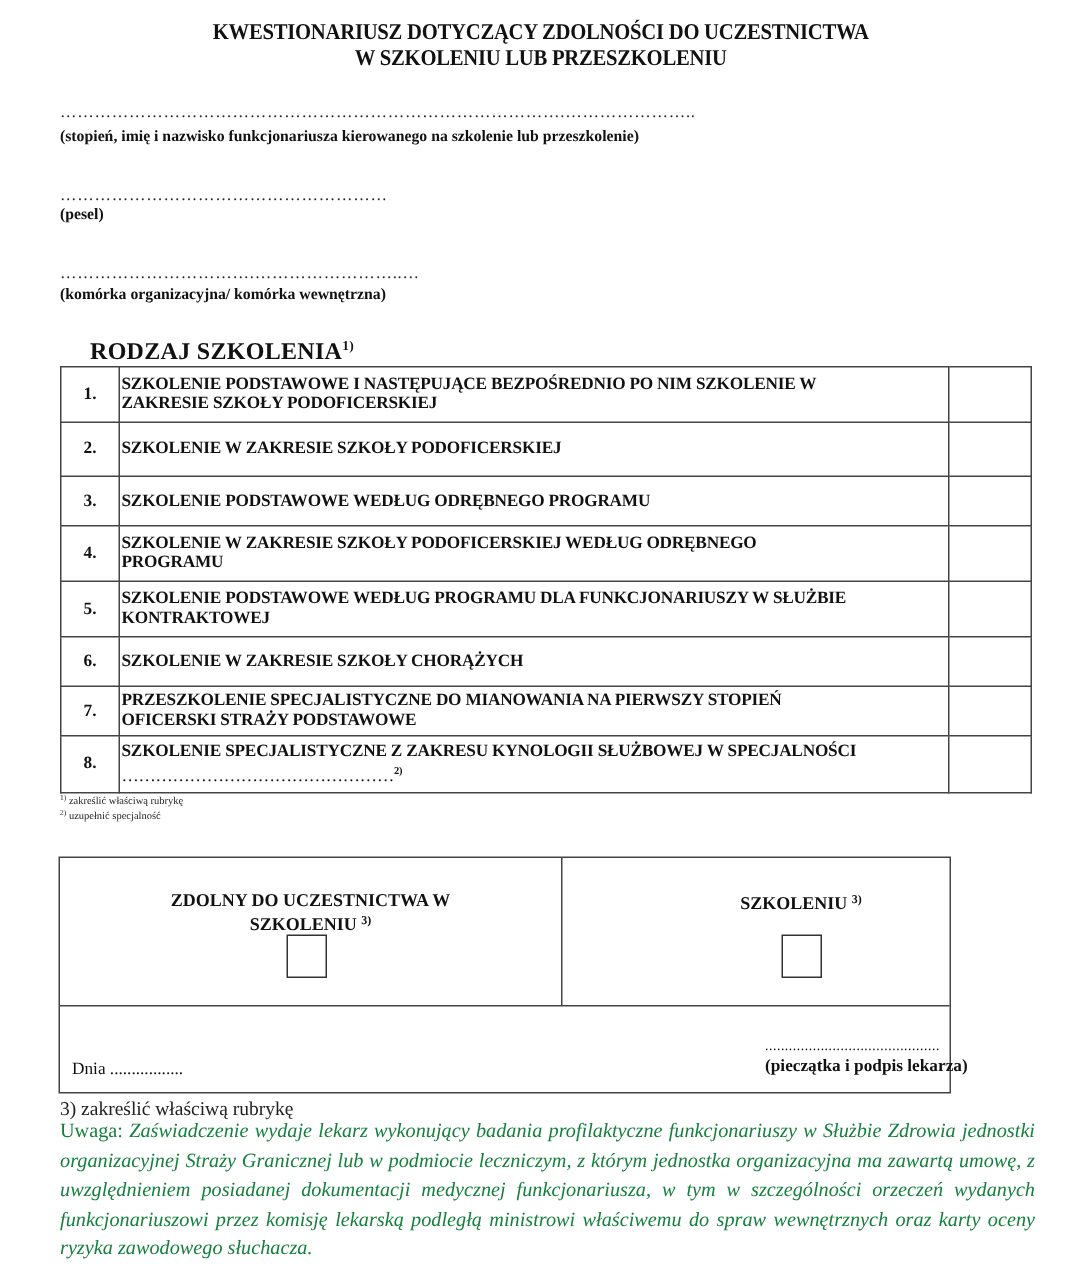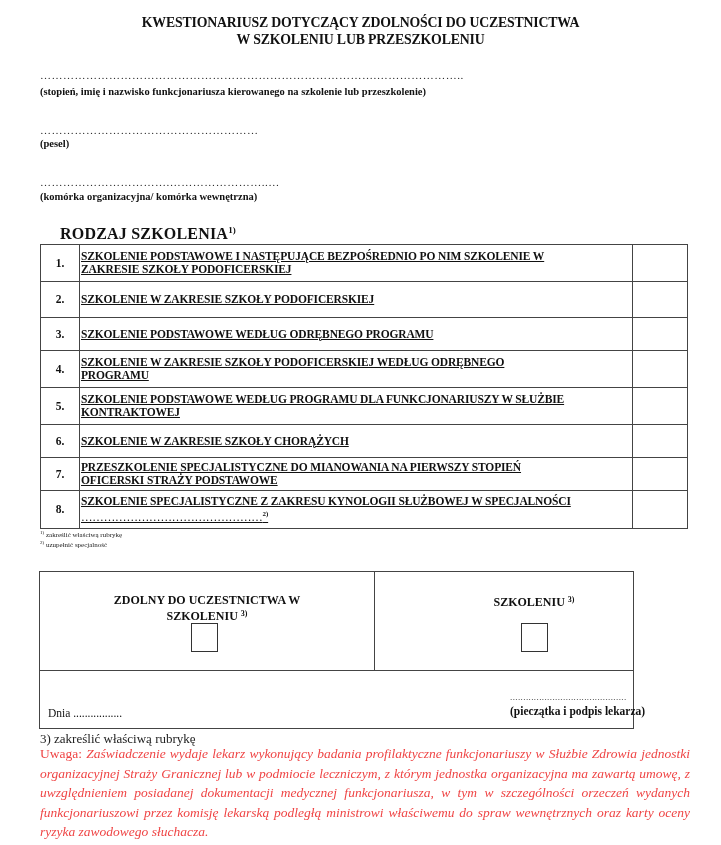--- a/index.html
+++ b/index.html
@@ -6,34 +6,34 @@
   body { width: 721px; height: 845px; position: relative; overflow: hidden; color: #111; font-family: "Liberation Serif", serif; }
   .abs { position: absolute; }
   .title { left: 0; width: 721px; text-align: center; font-weight: bold; font-size: 15px; line-height: 17px; letter-spacing: -0.2px; transform: scaleX(0.92); }
   .dots { font-size: 11px; letter-spacing: 0.5px; color: #222; white-space: nowrap; overflow: hidden; }
   .caption { font-size: 10.5px; font-weight: bold; white-space: nowrap; }
   .section-title { font-size: 16px; font-weight: bold; letter-spacing: 0.2px; }
   .section-title sup { font-size: 9px; font-weight: bold; vertical-align: 6px; }
   table.kinds { position: absolute; left: 40px; top: 244px; width: 648px; border-collapse: collapse; }
   table.kinds td { border: 1px solid #444; font-size: 11.5px; line-height: 13px; padding: 0; vertical-align: middle; }
   table.kinds td.num { width: 38px; text-align: center; font-weight: bold; font-size: 11.5px; }
-  table.kinds td.text { padding-left: 1px; font-weight: bold; letter-spacing: -0.15px; text-decoration: underline; }
+  table.kinds td.text { padding-left: 1px; font-weight: bold; letter-spacing: -0.15px; }
   table.kinds td.mark { width: 54px; }
   .fn { font-size: 7px; white-space: nowrap; color: #222; }
   .fn sup { font-size: 5px; vertical-align: 3px; }
   .box { position: absolute; left: 39px; top: 571px; width: 595px; height: 158px; border: 1px solid #444; box-sizing: border-box; }
   .box .divider-v { position: absolute; left: 334px; top: 0; width: 1px; height: 98px; background: #444; }
   .box .divider-h { position: absolute; left: 0; top: 98px; width: 100%; height: 1px; background: #444; }
   .fit-label { position: absolute; text-align: center; font-weight: bold; font-size: 12px; line-height: 14px; }
   .fit-label sup { font-size: 8px; vertical-align: 4px; }
   .checkbox { position: absolute; width: 27px; height: 29px; border: 1px solid #333; box-sizing: border-box; background: #fff; }
   .date-label { font-size: 11.5px; white-space: nowrap; }
   .sig-dots { font-size: 9px; letter-spacing: 0.4px; white-space: nowrap; }
   .sig-caption { font-size: 11.5px; white-space: nowrap; font-weight: bold; }
-  .note { left: 40px; top: 744px; width: 650px; font-size: 13.5px; line-height: 19.5px; text-align: justify; color: #ef4444; }
+  .note { left: 40px; top: 744px; width: 650px; font-size: 13.5px; line-height: 19.5px; text-align: justify; color: #15803d; }
   .note em { font-style: italic; }
 </style>
 </head>
 <body>
 
 <div class="abs title" style="top:14px;">KWESTIONARIUSZ DOTYCZĄCY ZDOLNOŚCI DO UCZESTNICTWA</div>
 <div class="abs title" style="top:31px;">W SZKOLENIU LUB PRZESZKOLENIU</div>
 
 <div class="abs dots" style="left:40px; top:69px; width:460px;">…………………………………………………………………………….…………………..</div>
 <div class="abs caption" style="left:40px; top:86px;">(stopień, imię i nazwisko funkcjonariusza kierowanego na szkolenie lub przeszkolenie)</div>

